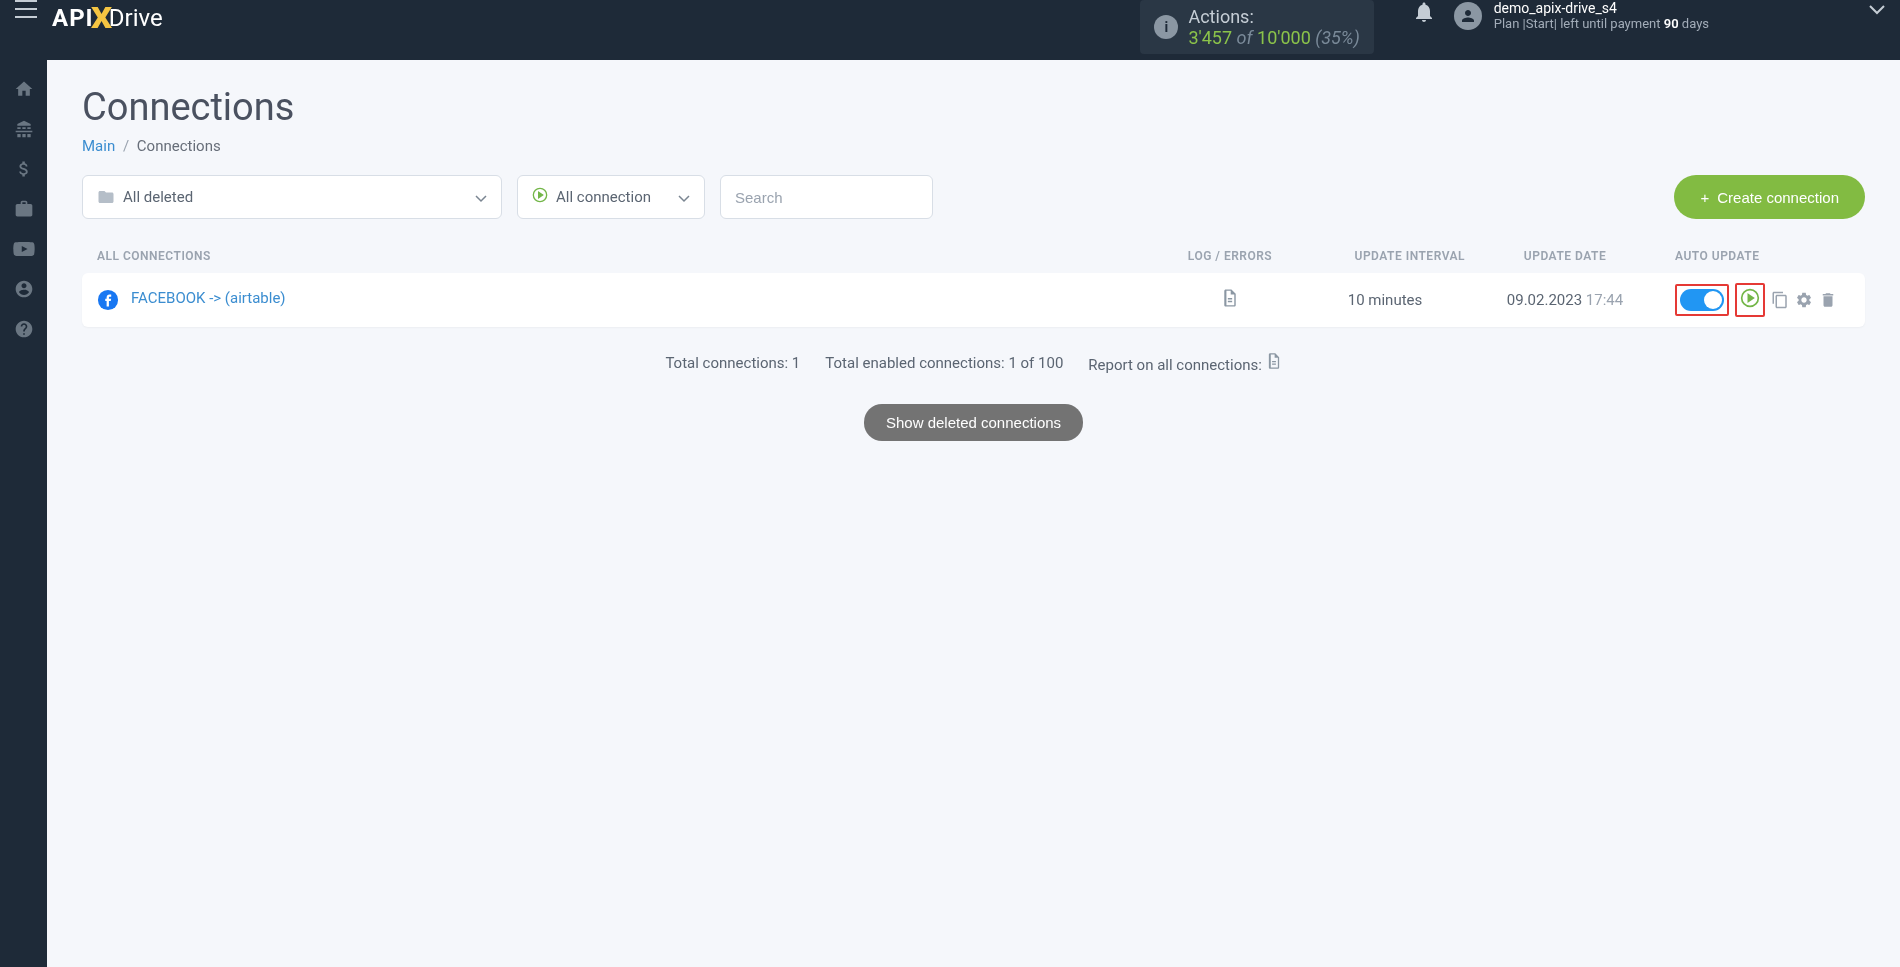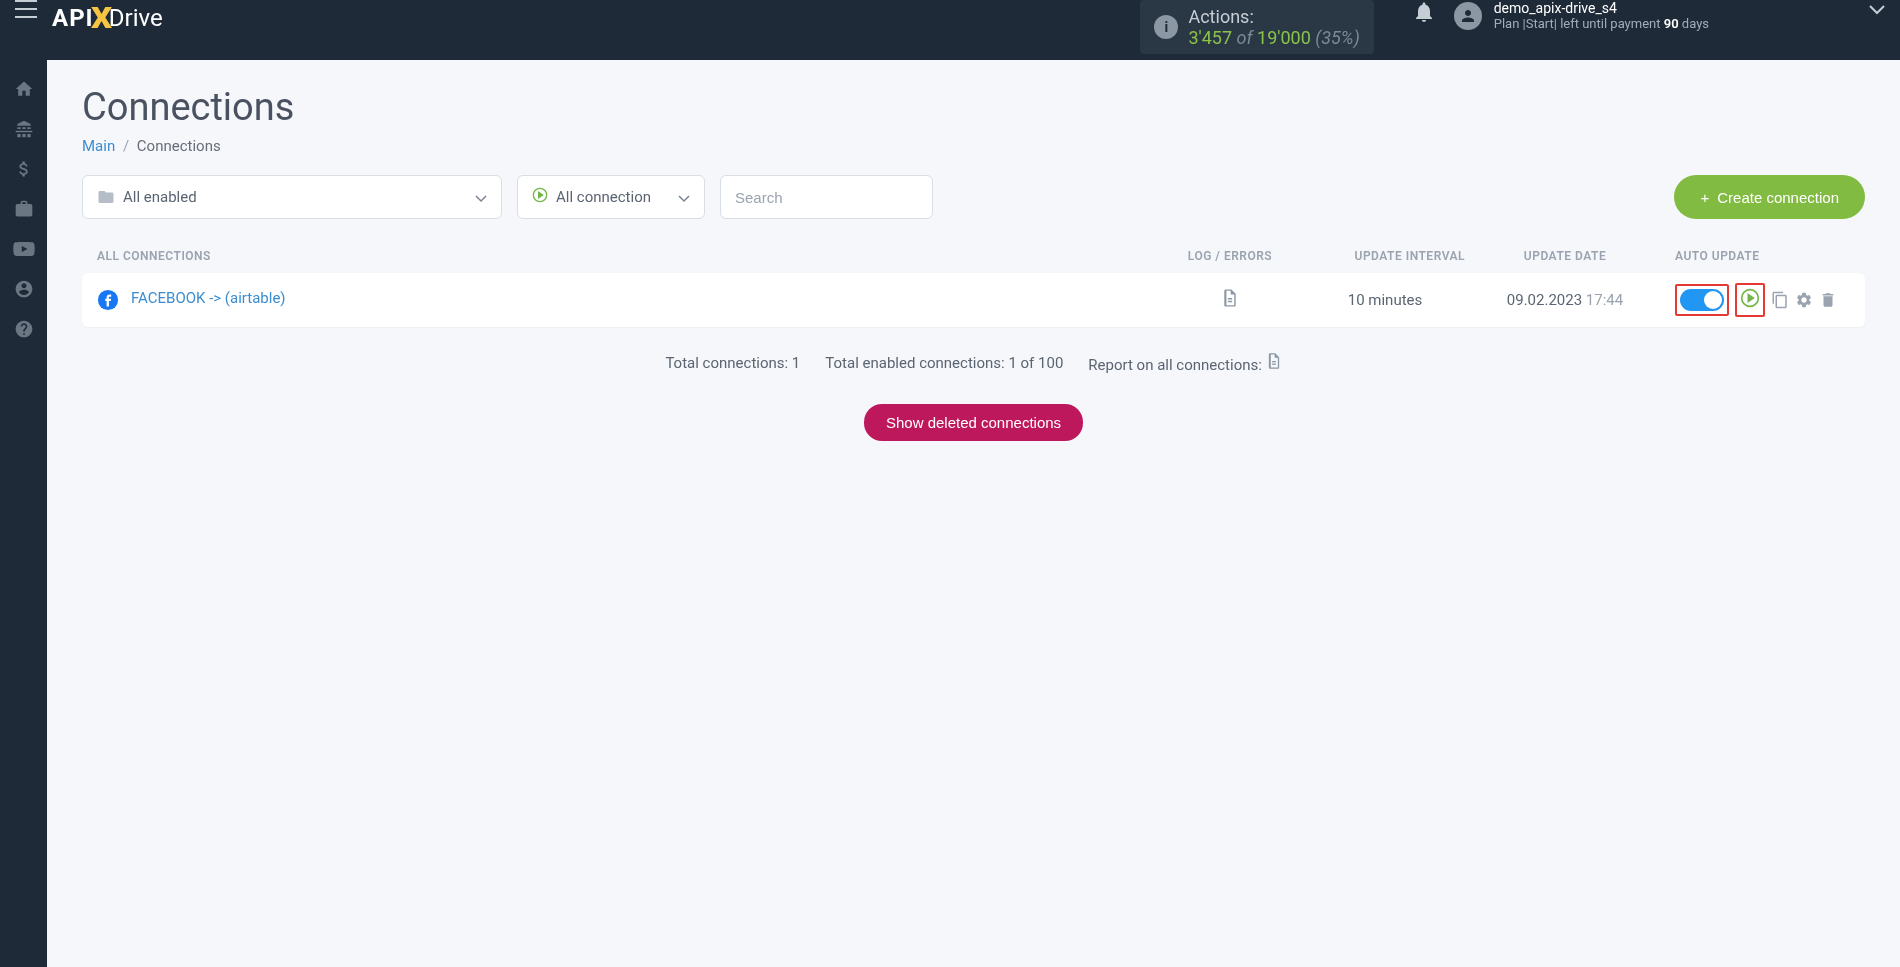--- a/index.html
+++ b/index.html
@@ -77,21 +77,21 @@
 
 .toggle { width: 44px; height: 22px; background: #2196f3; border-radius: 11px; position: relative; cursor: pointer; }
 .toggle::after { content: ''; position: absolute; right: 2px; top: 2px; width: 18px; height: 18px; background: #fff; border-radius: 50%; }
 .highlight-box { border: 2px solid #e53935; padding: 3px; border-radius: 2px; }
 .act-icon { width: 18px; height: 18px; cursor: pointer; color: #9aa3af; }
 .play-icon-g { color: #73b648; cursor: pointer; }
 
 .summary { display: flex; justify-content: center; gap: 25px; margin-top: 25px; font-size: 15px; color: #5b6572; align-items: center; }
 .summary-doc { color: #8b97a3; cursor: pointer; }
 
-.btn-deleted { display: block; margin: 30px auto 0; background: #be185d; color: #fff; border: none; border-radius: 18px; padding: 10px 22px; font-size: 15px; cursor: pointer; }
+.btn-deleted { display: block; margin: 30px auto 0; background: #737373; color: #fff; border: none; border-radius: 18px; padding: 10px 22px; font-size: 15px; cursor: pointer; }
 </style>
 </head>
 <body>
 
 <div class="header">
   <div class="menu-icon">
     <svg width="22" height="18" viewBox="0 0 22 18">
         <path d="M0 1h22M0 9h22M0 17h22" stroke="#c5cdd5" stroke-width="2"></path>
       </svg>
   </div>
@@ -101,21 +101,21 @@
       <span class="logo-drive">Drive</span>
   </div>
   <div class="header-spacer"></div>
   <div class="actions-box">
     <div class="info-icon">i</div>
     <div class="actions-text">
       <div class="actions-label">Actions:</div>
       <div>
         <span class="actions-count">3'457</span>
         <span class="actions-of">of</span>
-        <span class="actions-total">19'000</span>
+        <span class="actions-total">10'000</span>
         <span class="actions-pct">(35%)</span>
       </div>
     </div>
   </div>
   <div class="bell-icon">
     <svg width="20" height="22" viewBox="0 0 20 22" fill="#c5cdd5">
         <path d="M10 22c1.1 0 2-.9 2-2H8c0 1.1.9 2 2 2zm6-6V11c0-3.07-1.64-5.64-4.5-6.32V4c0-.83-.67-1.5-1.5-1.5S8.5 3.17 8.5 4v.68C5.63 5.36 4 7.92 4 11v5l-2 2v1h16v-1l-2-2z"></path>
       </svg>
   </div>
   <div class="user-block">
@@ -186,21 +186,21 @@
       <span class="breadcrumb-main">Main</span>
       <span class="breadcrumb-sep">/</span>
       <span class="breadcrumb-current">Connections</span>
     </div>
 
     <div class="filters">
       <div class="select-box groups">
         <span class="folder-icon"><svg width="18" height="15" viewBox="0 0 24 20" fill="currentColor">
               <path d="M10 4H4c-1.1 0-2 .9-2 2v12c0 1.1.9 2 2 2h16c1.1 0 2-.9 2-2V8c0-1.1-.9-2-2-2h-8l-2-2z"></path>
             </svg></span>
-        <span class="select-label">All enabled</span>
+        <span class="select-label">All deleted</span>
         <span class="select-chevron"><svg width="12" height="8" viewBox="0 0 12 8">
               <path d="M1 1l5 5 5-5" stroke="currentColor" stroke-width="1.5" fill="none"></path>
             </svg></span>
       </div>
       <div class="select-box status">
         <span class="play-sm"><svg width="16" height="16" viewBox="0 0 24 24" fill="none" stroke="currentColor" stroke-width="2">
               <circle cx="12" cy="12" r="10"></circle>
               <path d="M10 8l6 4-6 4V8z" fill="currentColor"></path>
             </svg></span>
         <span class="select-label">All connection</span>

